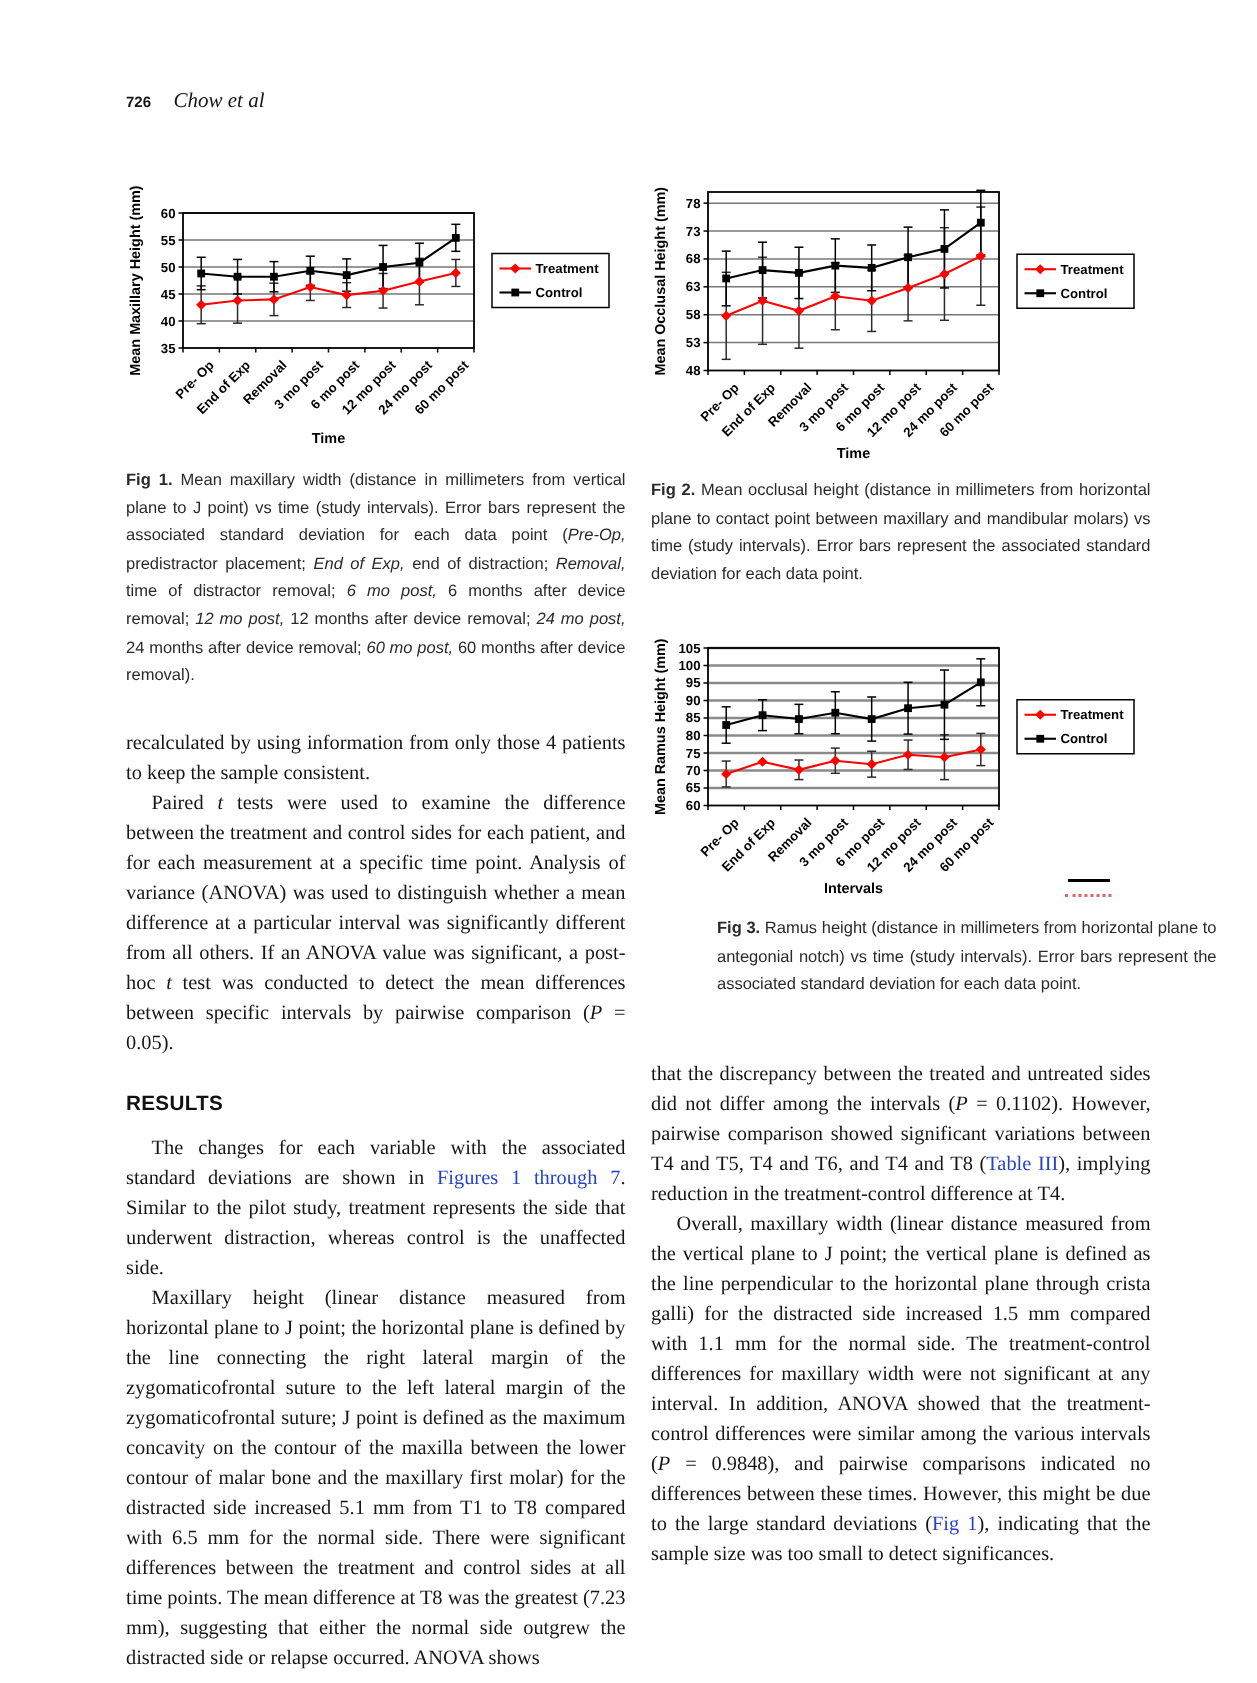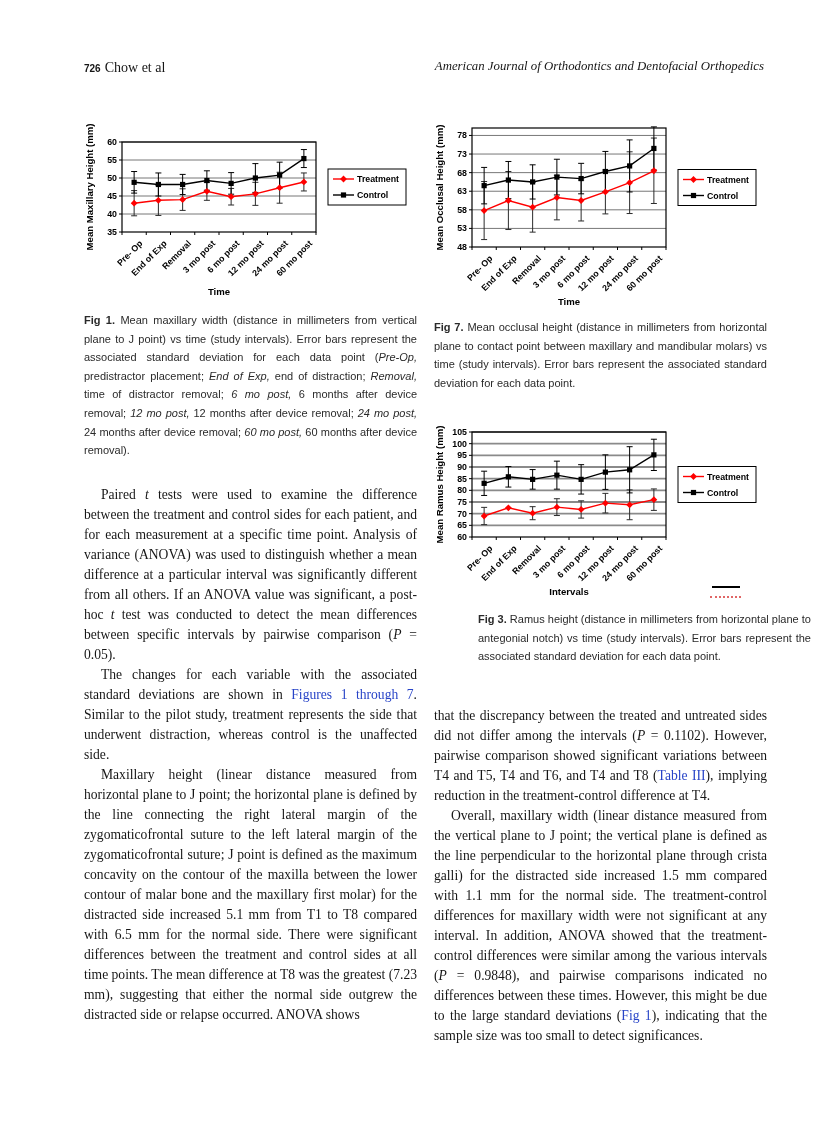--- a/index.html
+++ b/index.html
@@ -2,21 +2,21 @@
 <html style="--link: #2743c7;"><head>
 <meta charset="utf-8">
 <style>
   html,body{margin:0;padding:0;background:#fff;}
   body{width:838px;height:1122px;position:relative;overflow:hidden;
        font-family:"Liberation Serif",serif;color:#161616;}
   .abs{position:absolute;}
   
   #header-left{left:84px;top:60px;font-size:14px;white-space:nowrap;}
   #header-left .pno{font-family:"Liberation Sans",sans-serif;font-weight:bold;font-size:10px;}
-  #header-left .auth{margin-left:4px;}
+  #header-left .auth{font-style:italic;margin-left:15px;}
   #header-right{right:74px;top:58px;text-align:right;font-style:italic;
                 font-size:12.8px;line-height:16px;}
   
   .caption{width:333px;font-family:"Liberation Sans",sans-serif;font-size:11px;
            line-height:18.6px;color:#2a2a2a;text-align:justify;}
   .seg-b{font-weight:bold;}
   .seg-i{font-style:italic;}
   .seg-link{color:var(--link,#2743c7);}
   
   .colbody{width:333px;font-size:13.6px;line-height:20px;text-align:justify;}
@@ -33,21 +33,20 @@
   #stray-black{left:712px;top:586px;width:28px;border-top:2px solid #000;}
   #stray-red{left:710px;top:596px;width:31px;border-top:2px dotted #e06666;}
 </style>
 </head>
 <body>
 
 <div id="header-left" class="abs">
   <span class="pno">726</span><span class="auth">Chow et al</span>
 </div>
 <div id="header-right" class="abs">
-  <div>American Journal of Orthodontics and Dentofacial Orthopedics</div>
 </div>
 
 <svg class="abs" style="left:84px;top:122px;" viewBox="0 0 336 178" width="336" height="178">
     <line x1="38" y1="92" x2="232" y2="92" stroke="#777" stroke-width="1"></line>
     <line x1="38" y1="74" x2="232" y2="74" stroke="#777" stroke-width="1"></line>
     <line x1="38" y1="56" x2="232" y2="56" stroke="#777" stroke-width="1"></line>
     <line x1="38" y1="38" x2="232" y2="38" stroke="#777" stroke-width="1"></line>
     <line x1="38" y1="20" x2="232" y2="20" stroke="#777" stroke-width="1"></line>
     <rect x="38" y="20" width="194" height="90" fill="none" stroke="#000" stroke-width="1.2"></rect>
     <line x1="35" y1="110" x2="38" y2="110" stroke="#000"></line>
@@ -265,21 +264,21 @@
     <rect x="244" y="47.5" width="78" height="36" fill="#fff" stroke="#000"></rect>
     <line x1="249" y1="57.5" x2="270" y2="57.5" stroke="#ff0000" stroke-width="1.4"></line>
     <path d="M 259.5 54.1 L 262.9 57.5 L 259.5 60.9 L 256.1 57.5 Z" fill="#ff0000"></path>
     <text x="273" y="60.5" class="cleg">Treatment</text>
     <line x1="249" y1="73.5" x2="270" y2="73.5" stroke="#000000" stroke-width="1.4"></line>
     <rect x="256.9" y="70.9" width="5.2" height="5.2" fill="#000000"></rect>
     <text x="273" y="76.5" class="cleg">Control</text>
     <text x="135" y="183" text-anchor="middle" class="ctitle">Time</text>
     <text transform="translate(9,65.5) rotate(-90)" text-anchor="middle" class="ctitle">Mean Occlusal Height (mm)</text>
   </svg>
-<div class="abs caption" style="left:434px;top:318px;"><span class="seg-b">Fig 7.</span><span> Mean occlusal height (distance in millimeters from horizontal plane to contact point between maxillary and mandibular molars) vs time (study intervals). Error bars represent the associated standard deviation for each data point.</span></div>
+<div class="abs caption" style="left:434px;top:318px;"><span class="seg-b">Fig 2.</span><span> Mean occlusal height (distance in millimeters from horizontal plane to contact point between maxillary and mandibular molars) vs time (study intervals). Error bars represent the associated standard deviation for each data point.</span></div>
 
 <svg class="abs" style="left:434px;top:420px;" viewBox="0 0 336 180" width="336" height="180">
     <line x1="38" y1="105.33333333333333" x2="232" y2="105.33333333333333" stroke="#8a8a8a" stroke-width="1.8"></line>
     <line x1="38" y1="93.66666666666667" x2="232" y2="93.66666666666667" stroke="#8a8a8a" stroke-width="1.8"></line>
     <line x1="38" y1="82" x2="232" y2="82" stroke="#8a8a8a" stroke-width="1.8"></line>
     <line x1="38" y1="70.33333333333334" x2="232" y2="70.33333333333334" stroke="#8a8a8a" stroke-width="1.8"></line>
     <line x1="38" y1="58.666666666666664" x2="232" y2="58.666666666666664" stroke="#8a8a8a" stroke-width="1.8"></line>
     <line x1="38" y1="47" x2="232" y2="47" stroke="#8a8a8a" stroke-width="1.8"></line>
     <line x1="38" y1="35.33333333333333" x2="232" y2="35.33333333333333" stroke="#8a8a8a" stroke-width="1.8"></line>
     <line x1="38" y1="23.66666666666667" x2="232" y2="23.66666666666667" stroke="#8a8a8a" stroke-width="1.8"></line>
@@ -394,21 +393,23 @@
     <text x="273" y="75.5" class="cleg">Control</text>
     <text x="135" y="175" text-anchor="middle" class="ctitle">Intervals</text>
     <text transform="translate(9,64.5) rotate(-90)" text-anchor="middle" class="ctitle">Mean Ramus Height (mm)</text>
   </svg>
 <div class="abs caption" style="left:434px;top:610px;margin-left:44px;"><span class="seg-b">Fig 3.</span><span> Ramus height (distance in millimeters from horizontal plane to antegonial notch) vs time (study intervals). Error bars represent the associated standard deviation for each data point.</span></div>
 
 <div id="stray-black" class="abs"></div>
 <div id="stray-red" class="abs"></div>
 
 <div class="abs colbody" style="left:84px;top:485px;">
+  <p class="bodyp"><span>recalculated by using information from only those 4 patients to keep the sample consistent.</span></p>
   <p class="bodyp ind"><span>Paired </span><span class="seg-i">t</span><span> tests were used to examine the difference between the treatment and control sides for each patient, and for each measurement at a specific time point. Analysis of variance (ANOVA) was used to distinguish whether a mean difference at a particular interval was significantly different from all others. If an ANOVA value was significant, a post-hoc </span><span class="seg-i">t</span><span> test was conducted to detect the mean differences between specific intervals by pairwise comparison (</span><span class="seg-i">P</span><span> = 0.05).</span></p>
+  <h2 class="results-h">RESULTS</h2>
   <p class="bodyp ind"><span>The changes for each variable with the associated standard deviations are shown in </span><span class="seg-link">Figures 1 through 7</span><span>. Similar to the pilot study, treatment represents the side that underwent distraction, whereas control is the unaffected side.</span></p>
   <p class="bodyp ind"><span>Maxillary height (linear distance measured from horizontal plane to J point; the horizontal plane is defined by the line connecting the right lateral margin of the zygomaticofrontal suture to the left lateral margin of the zygomaticofrontal suture; J point is defined as the maximum concavity on the contour of the maxilla between the lower contour of malar bone and the maxillary first molar) for the distracted side increased 5.1 mm from T1 to T8 compared with 6.5 mm for the normal side. There were significant differences between the treatment and control sides at all time points. The mean difference at T8 was the greatest (7.23 mm), suggesting that either the normal side outgrew the distracted side or relapse occurred. ANOVA shows</span></p>
 </div>
 
 <div class="abs colbody" style="left:434px;top:706px;">
   <p class="bodyp"><span>that the discrepancy between the treated and untreated sides did not differ among the intervals (</span><span class="seg-i">P</span><span> = 0.1102). However, pairwise comparison showed significant variations between T4 and T5, T4 and T6, and T4 and T8 (</span><span class="seg-link">Table III</span><span>), implying reduction in the treatment-control difference at T4.</span></p>
   <p class="bodyp ind"><span>Overall, maxillary width (linear distance measured from the vertical plane to J point; the vertical plane is defined as the line perpendicular to the horizontal plane through crista galli) for the distracted side increased 1.5 mm compared with 1.1 mm for the normal side. The treatment-control differences for maxillary width were not significant at any interval. In addition, ANOVA showed that the treatment-control differences were similar among the various intervals (</span><span class="seg-i">P</span><span> = 0.9848), and pairwise comparisons indicated no differences between these times. However, this might be due to the large standard deviations (</span><span class="seg-link">Fig 1</span><span>), indicating that the sample size was too small to detect significances.</span></p>
 </div>
 
 </body></html>

